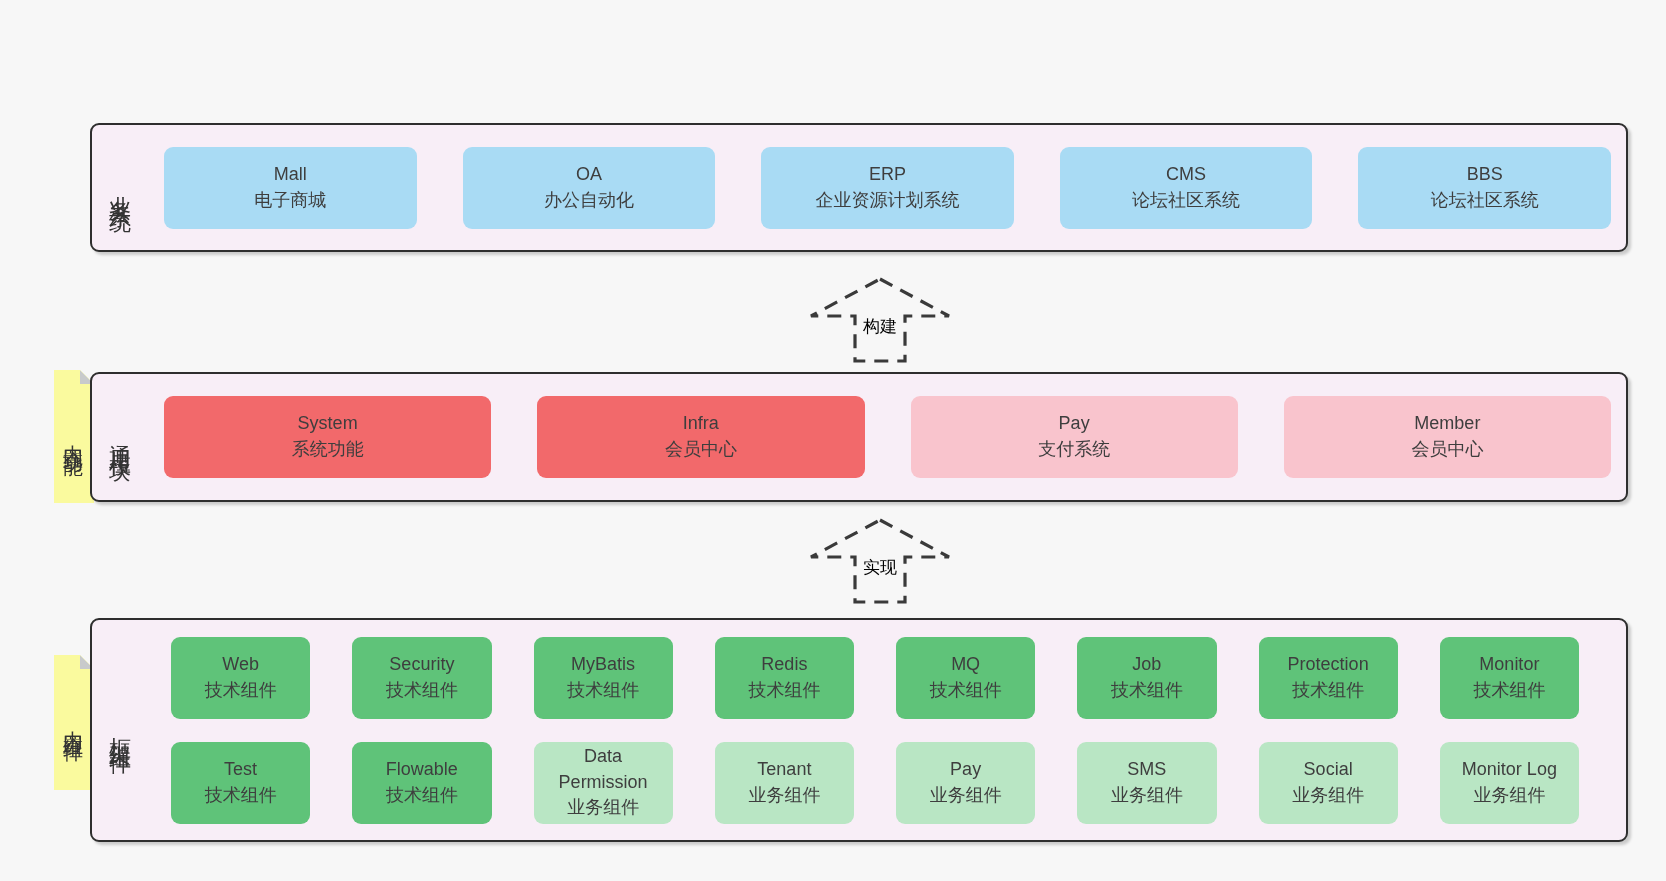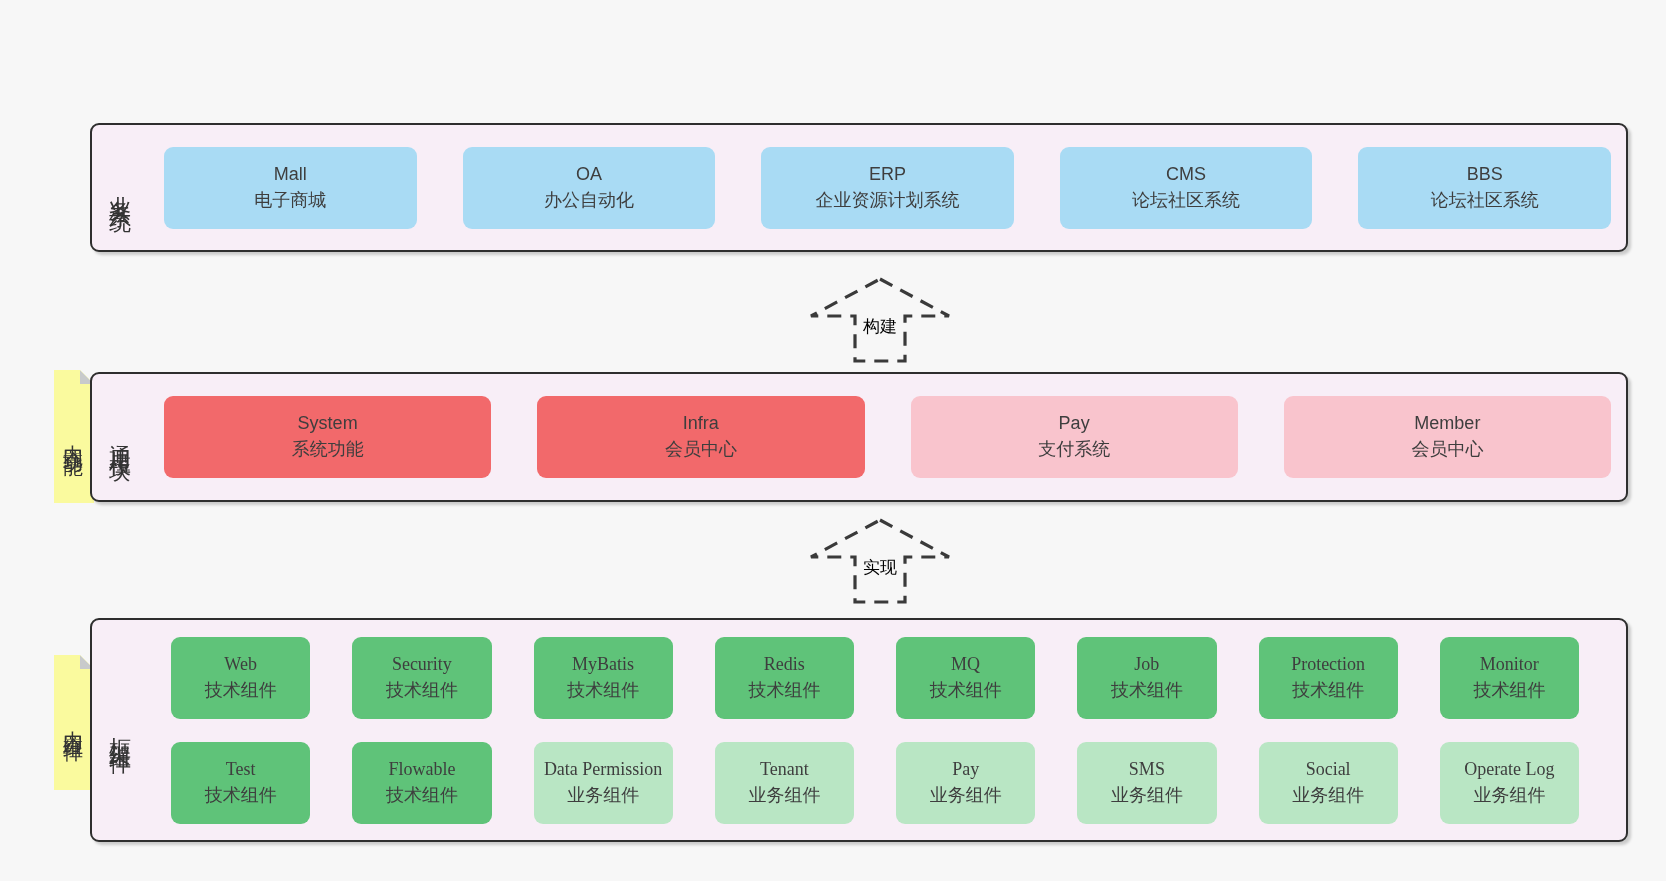--- a/index.html
+++ b/index.html
@@ -24,21 +24,21 @@
 
   .band-label{
     flex:0 0 56px;display:flex;align-items:center;justify-content:center;
     writing-mode:vertical-rl;text-orientation:upright;
     font-size:22px;letter-spacing:5px;color:#333;
   }
   #band-framework .band-label{align-self:center;height:100%;}
 
   .band-boxes{flex:1;display:flex;gap:46px;padding-right:15px;margin-left:16px;}
   .rows{flex:1;display:flex;flex-direction:column;justify-content:center;gap:23px;padding-right:30px;padding-left:7px;}
-  .rows .band-boxes{flex:0 0 auto;gap:42px;padding-right:17px;font-family:Liberation Serif, serif;}
+  .rows .band-boxes{flex:0 0 auto;gap:42px;padding-right:17px;}
 
   .box{
     flex:1;height:82px;border-radius:9px;
     display:flex;flex-direction:column;align-items:center;justify-content:center;
     text-align:center;line-height:1.42;padding:2px 8px;
   }
   .box-title,.box-sub{font-size:18px;color:var(--text);}
   .box.blue{background:var(--blue);}
   .box.red{background:var(--red);}
   .box.pink{background:var(--pink);}
@@ -206,20 +206,20 @@
         </div>
         <div class="box lightgreen">
           <div class="box-title">SMS</div>
           <div class="box-sub">业务组件</div>
         </div>
         <div class="box lightgreen">
           <div class="box-title">Social</div>
           <div class="box-sub">业务组件</div>
         </div>
         <div class="box lightgreen">
-          <div class="box-title">Operate Log</div>
+          <div class="box-title">Monitor Log</div>
           <div class="box-sub">业务组件</div>
         </div>
       </div>
     </div>
   </section>
 
 </div>
 
 </body></html>

